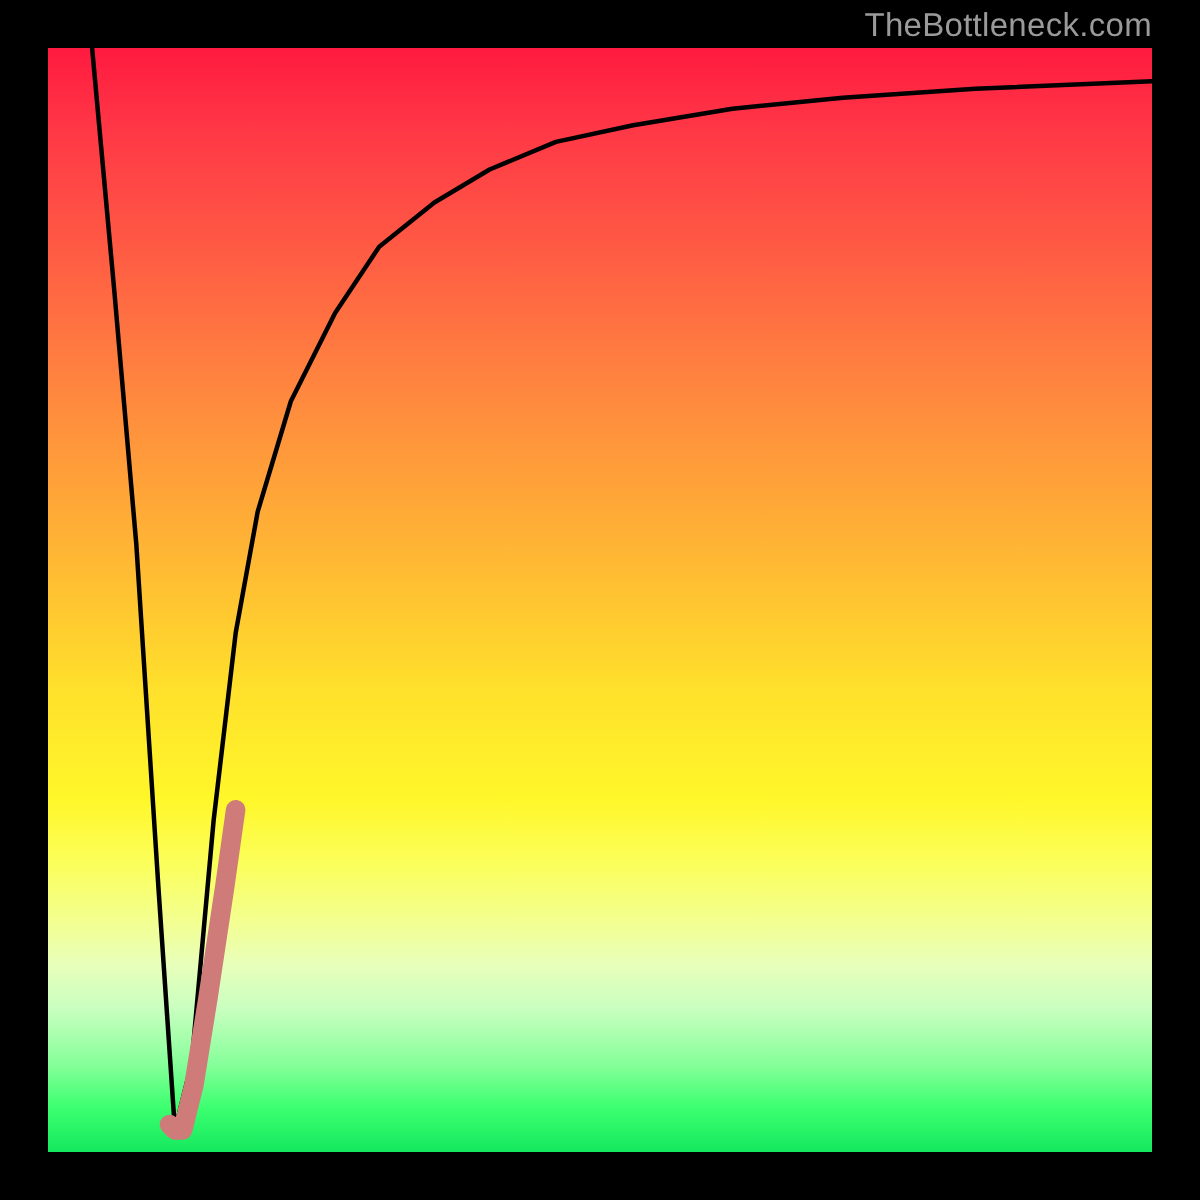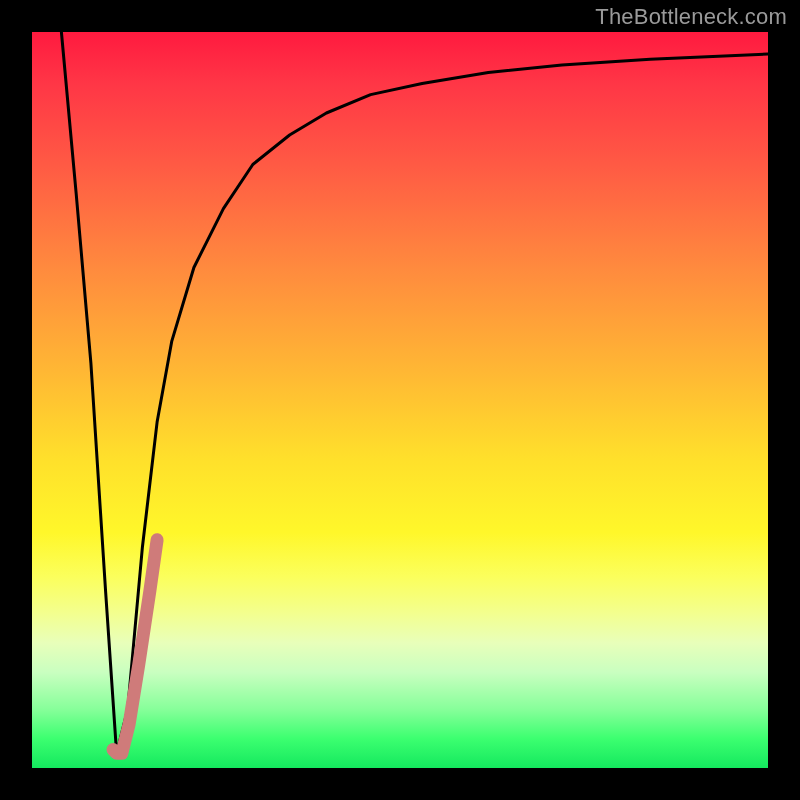--- a/index.html
+++ b/index.html
@@ -40,21 +40,21 @@
       #e8ffba 83%,
       #c9ffc0 87%,
       #87ff9a 92%,
       #3cff70 96%,
       #14e85e 100%
     );
   }
   .watermark {
     position: absolute;
     top: 4px;
-    right: 13px;
+    right: 32px;
     color: #9a9a9a;
     font-size: 22px;
     font-weight: 500;
     letter-spacing: 0.2px;
     z-index: 5;
   }
   svg.curves {
     position: absolute;
     top: 0;
     left: 0;

